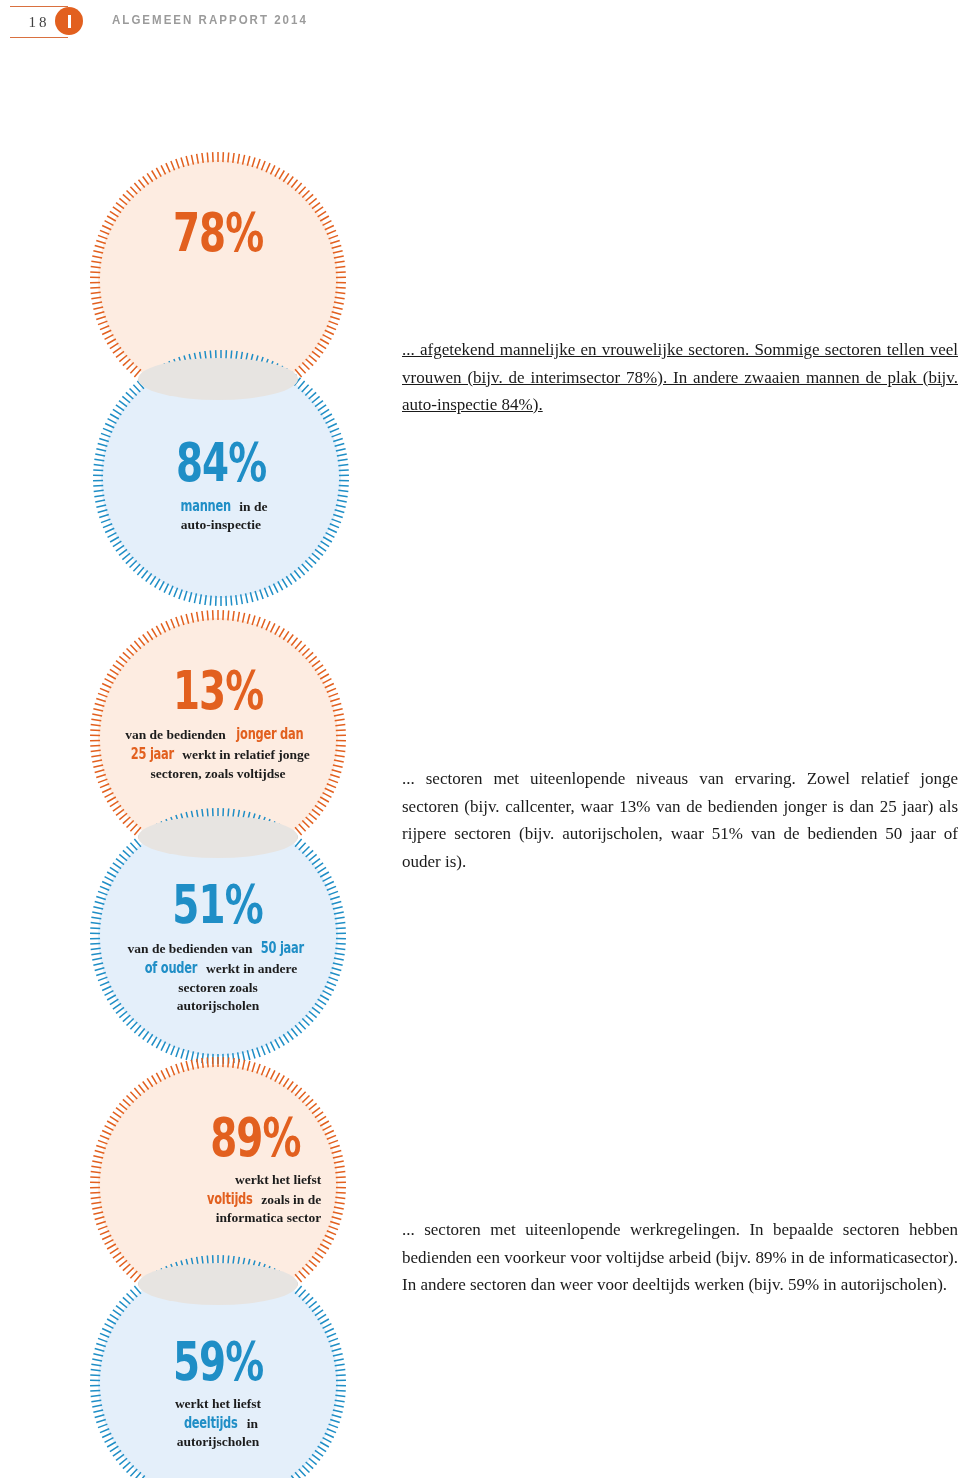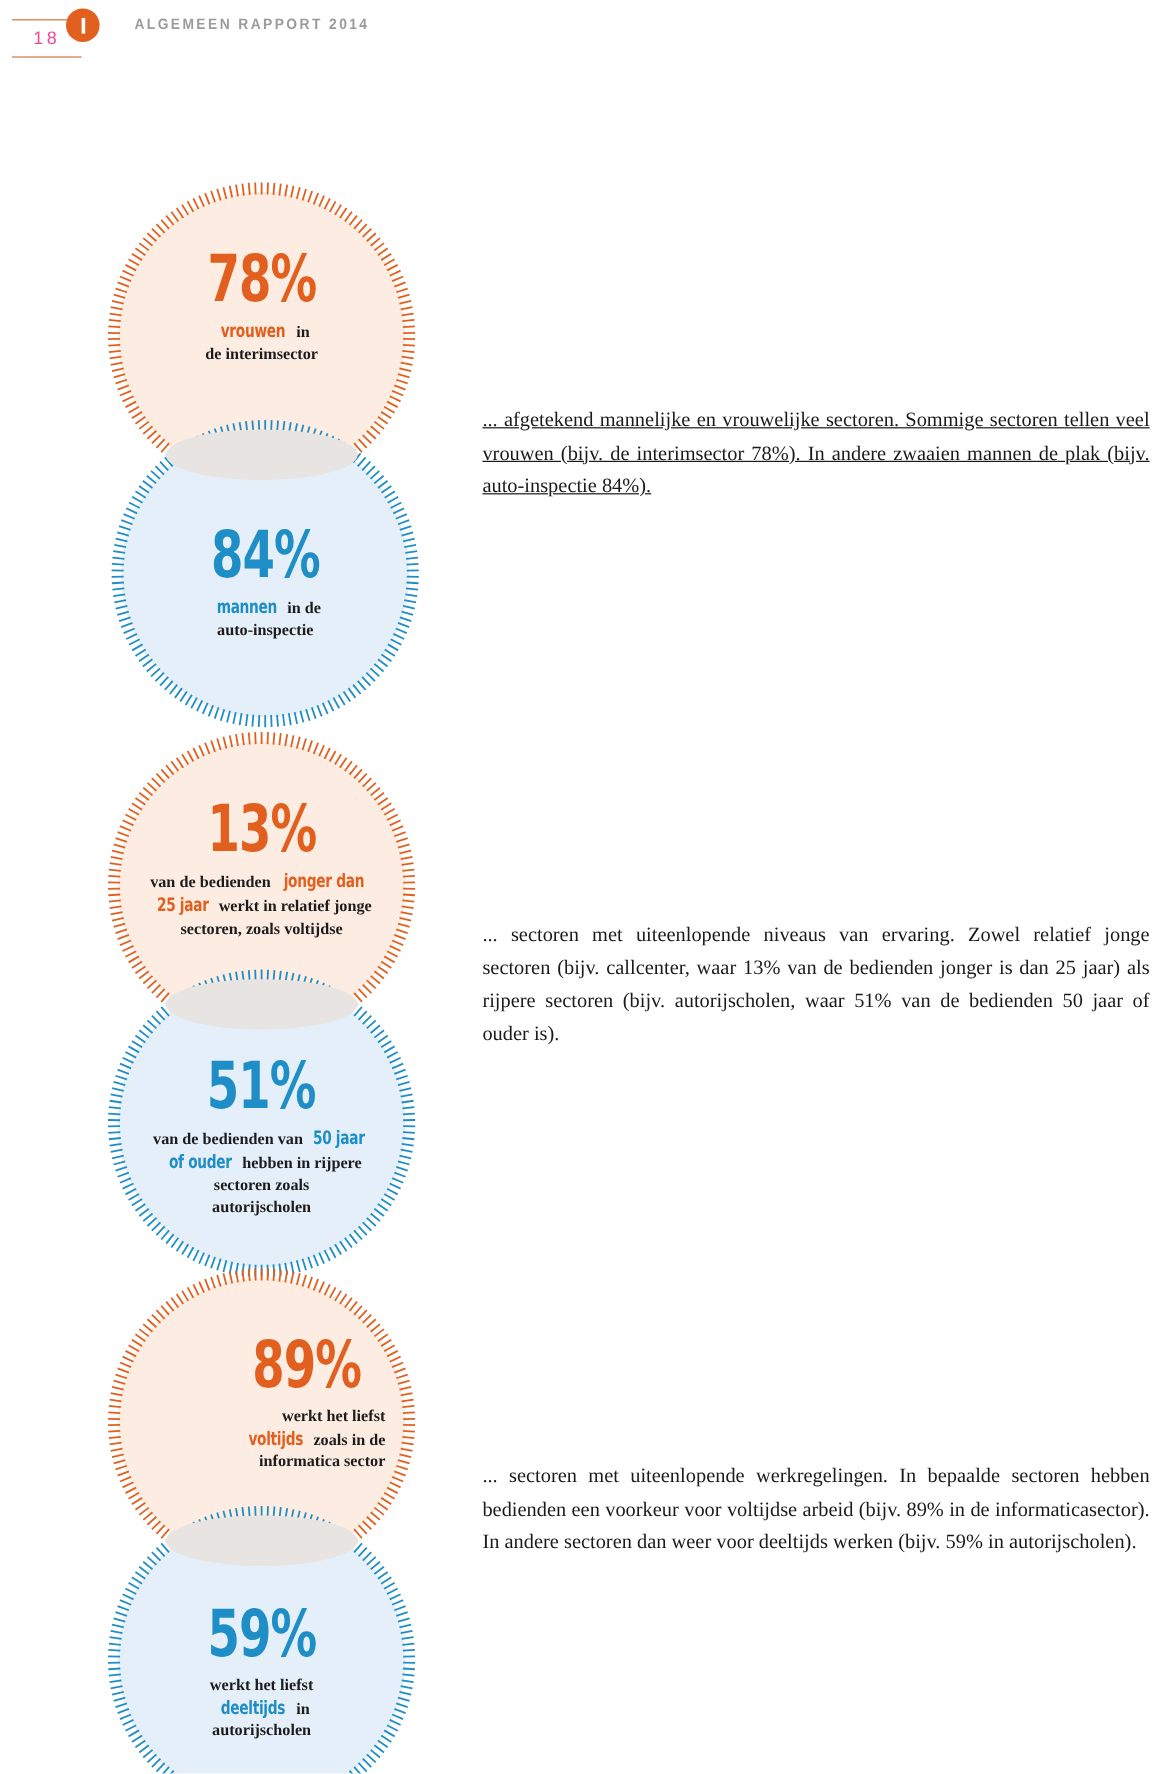--- a/index.html
+++ b/index.html
@@ -13,24 +13,24 @@
 
   
   .header{
     position:absolute; left:0; top:0; width:960px; height:52px;
   }
   .page-num{
     position:absolute; left:10px; top:6px;
     width:58px; height:30px;
     border-top:1.6px solid #d9703f;
     border-bottom:1.6px solid #d9703f;
-    color:#ec4899;
-    font-family:Liberation Sans, sans-serif;
+    color:#404040;
+    font-family:Liberation Serif, serif;
     font-size:15px; letter-spacing:3px;
-    display:flex; align-items:center; justify-content:center;margin-top:10px;
+    display:flex; align-items:center; justify-content:center;
   }
   .chap-badge{
     position:absolute; left:55px; top:7px;
     width:28px;height:28px;border-radius:50%;
     background:#e2601f;
     display:flex;align-items:center;justify-content:center;
   }
   .chap-badge .bar{
     width:3px;height:13px;background:#ffffff;display:block;
   }
@@ -278,24 +278,20 @@
           <line x1="85.89" y1="7.04" x2="83.00" y2="-2.54" stroke="#e2601f" stroke-width="1.5"></line>
           <line x1="90.65" y1="5.71" x2="88.17" y2="-3.98" stroke="#e2601f" stroke-width="1.5"></line>
           <line x1="95.47" y1="4.58" x2="93.39" y2="-5.20" stroke="#e2601f" stroke-width="1.5"></line>
           <line x1="100.32" y1="3.65" x2="98.65" y2="-6.21" stroke="#e2601f" stroke-width="1.5"></line>
           <line x1="105.21" y1="2.93" x2="103.96" y2="-6.99" stroke="#e2601f" stroke-width="1.5"></line>
           <line x1="110.13" y1="2.41" x2="109.29" y2="-7.55" stroke="#e2601f" stroke-width="1.5"></line>
           <line x1="115.06" y1="2.10" x2="114.64" y2="-7.89" stroke="#e2601f" stroke-width="1.5"></line>
         </svg>
       <div class="inner">
         <div class="pct o">78%</div>
-        <div class="cap">
-          <em class="o">vrouwen</em><span> in</span><br>
-          <span>de interimsector</span>
-        </div>
       </div>
     </div>
 
     <div class="lens" style="left:60px;top:198px;width:160px;height:42px;border-radius:50%;"></div>
 
     <div class="bubble blue" style="left:23px;top:198px;width:240px;height:240px;padding-top:78px;">
       <svg class="ticks" viewBox="-10 -10 260 260" width="100%" height="100%" style="position: absolute; left: -10px; top: -10px; width: 260px; height: 260px;">
           <line x1="120.00" y1="2.00" x2="120.00" y2="-8.00" stroke="#1f8ec6" stroke-width="1.5"></line>
           <line x1="124.94" y1="2.10" x2="125.36" y2="-7.89" stroke="#1f8ec6" stroke-width="1.5"></line>
           <line x1="129.87" y1="2.41" x2="130.71" y2="-7.55" stroke="#1f8ec6" stroke-width="1.5"></line>
@@ -776,21 +772,21 @@
           <line x1="95.47" y1="4.58" x2="93.39" y2="-5.20" stroke="#1f8ec6" stroke-width="1.5"></line>
           <line x1="100.32" y1="3.65" x2="98.65" y2="-6.21" stroke="#1f8ec6" stroke-width="1.5"></line>
           <line x1="105.21" y1="2.93" x2="103.96" y2="-6.99" stroke="#1f8ec6" stroke-width="1.5"></line>
           <line x1="110.13" y1="2.41" x2="109.29" y2="-7.55" stroke="#1f8ec6" stroke-width="1.5"></line>
           <line x1="115.06" y1="2.10" x2="114.64" y2="-7.89" stroke="#1f8ec6" stroke-width="1.5"></line>
         </svg>
       <div class="inner" style="width:98%;">
         <div class="pct b">51%</div>
         <div class="cap">
           <span>van de bedienden van </span><em class="b">50 jaar</em><br>
-          <em class="b">of ouder</em><span> hebben in rijpere</span><br>
+          <em class="b">of ouder</em><span> werkt in andere</span><br>
           <span>sectoren zoals</span><br>
           <span>autorijscholen</span>
         </div>
       </div>
     </div>
   </div>
 </div>
 
 <div class="group" id="g2" style="top:1065px;">
   <div class="venn" style="height:430px;">

